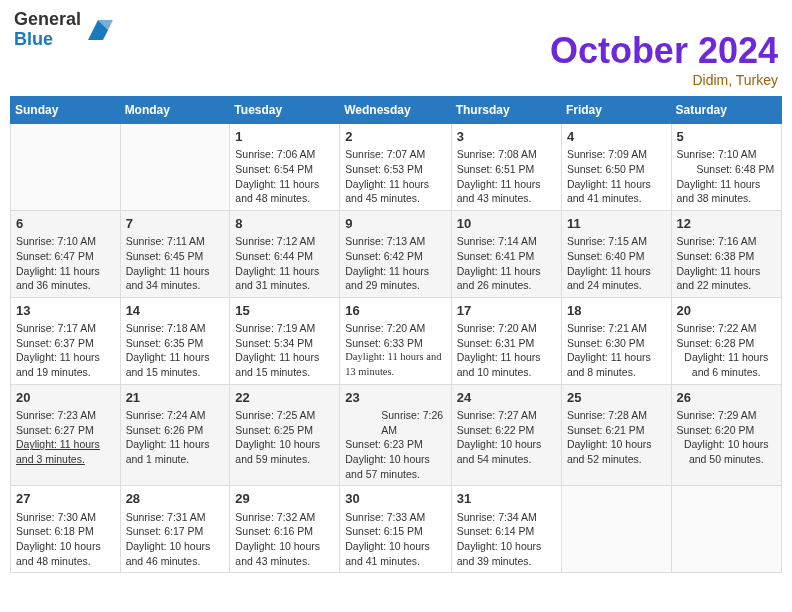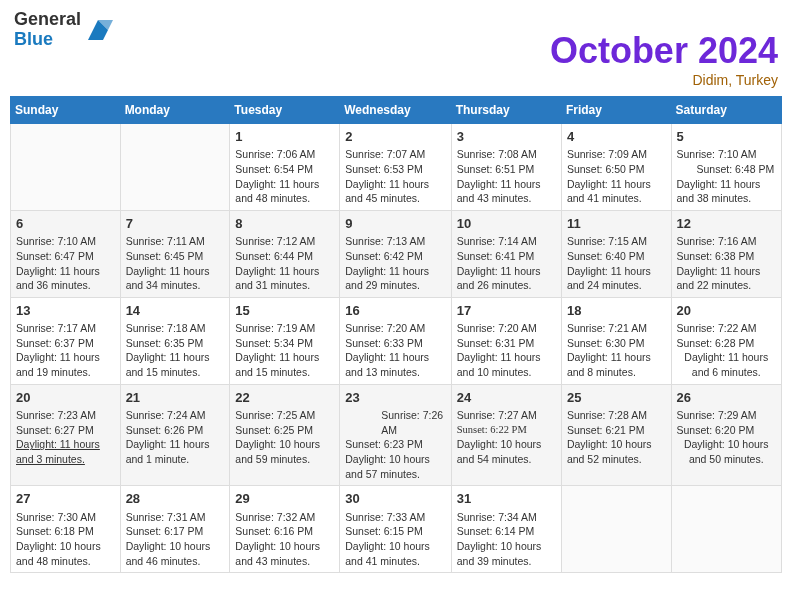--- a/index.html
+++ b/index.html
@@ -205,21 +205,21 @@
         <td>
           <span class="day-num">15</span>
           <span style="display: block;">Sunrise: 7:19 AM</span>
           <span style="display: block;">Sunset: 5:34 PM</span>
           <span style="display: block;">Daylight: 11 hours and 15 minutes.</span>
         </td>
         <td>
           <span class="day-num">16</span>
           <span style="display: block;">Sunrise: 7:20 AM</span>
           <span style="display: block;">Sunset: 6:33 PM</span>
-          <span style="display: block;">Daylight: 11 hours and 13 minutes.</span>
+          <span style="display: block; font-family: Liberation Serif, serif;">Daylight: 11 hours and 13 minutes.</span>
         </td>
         <td>
           <span class="day-num">17</span>
           <span style="display: block;">Sunrise: 7:20 AM</span>
           <span style="display: block;">Sunset: 6:31 PM</span>
           <span style="display: block;">Daylight: 11 hours and 10 minutes.</span>
         </td>
         <td>
           <span class="day-num">18</span>
           <span style="display: block;">Sunrise: 7:21 AM</span>
@@ -254,21 +254,21 @@
         </td>
         <td>
           <span class="day-num">23</span>
           <span style="display: block; margin-left: 36px;">Sunrise: 7:26 AM</span>
           <span style="display: block;">Sunset: 6:23 PM</span>
           <span style="display: block;">Daylight: 10 hours and 57 minutes.</span>
         </td>
         <td>
           <span class="day-num">24</span>
           <span style="display: block;">Sunrise: 7:27 AM</span>
-          <span style="display: block; font-family: Liberation Serif, serif;">Sunset: 6:22 PM</span>
+          <span style="display: block;">Sunset: 6:22 PM</span>
           <span style="display: block;">Daylight: 10 hours and 54 minutes.</span>
         </td>
         <td>
           <span class="day-num">25</span>
           <span style="display: block;">Sunrise: 7:28 AM</span>
           <span style="display: block;">Sunset: 6:21 PM</span>
           <span style="display: block;">Daylight: 10 hours and 52 minutes.</span>
         </td>
         <td>
           <span class="day-num">26</span>

